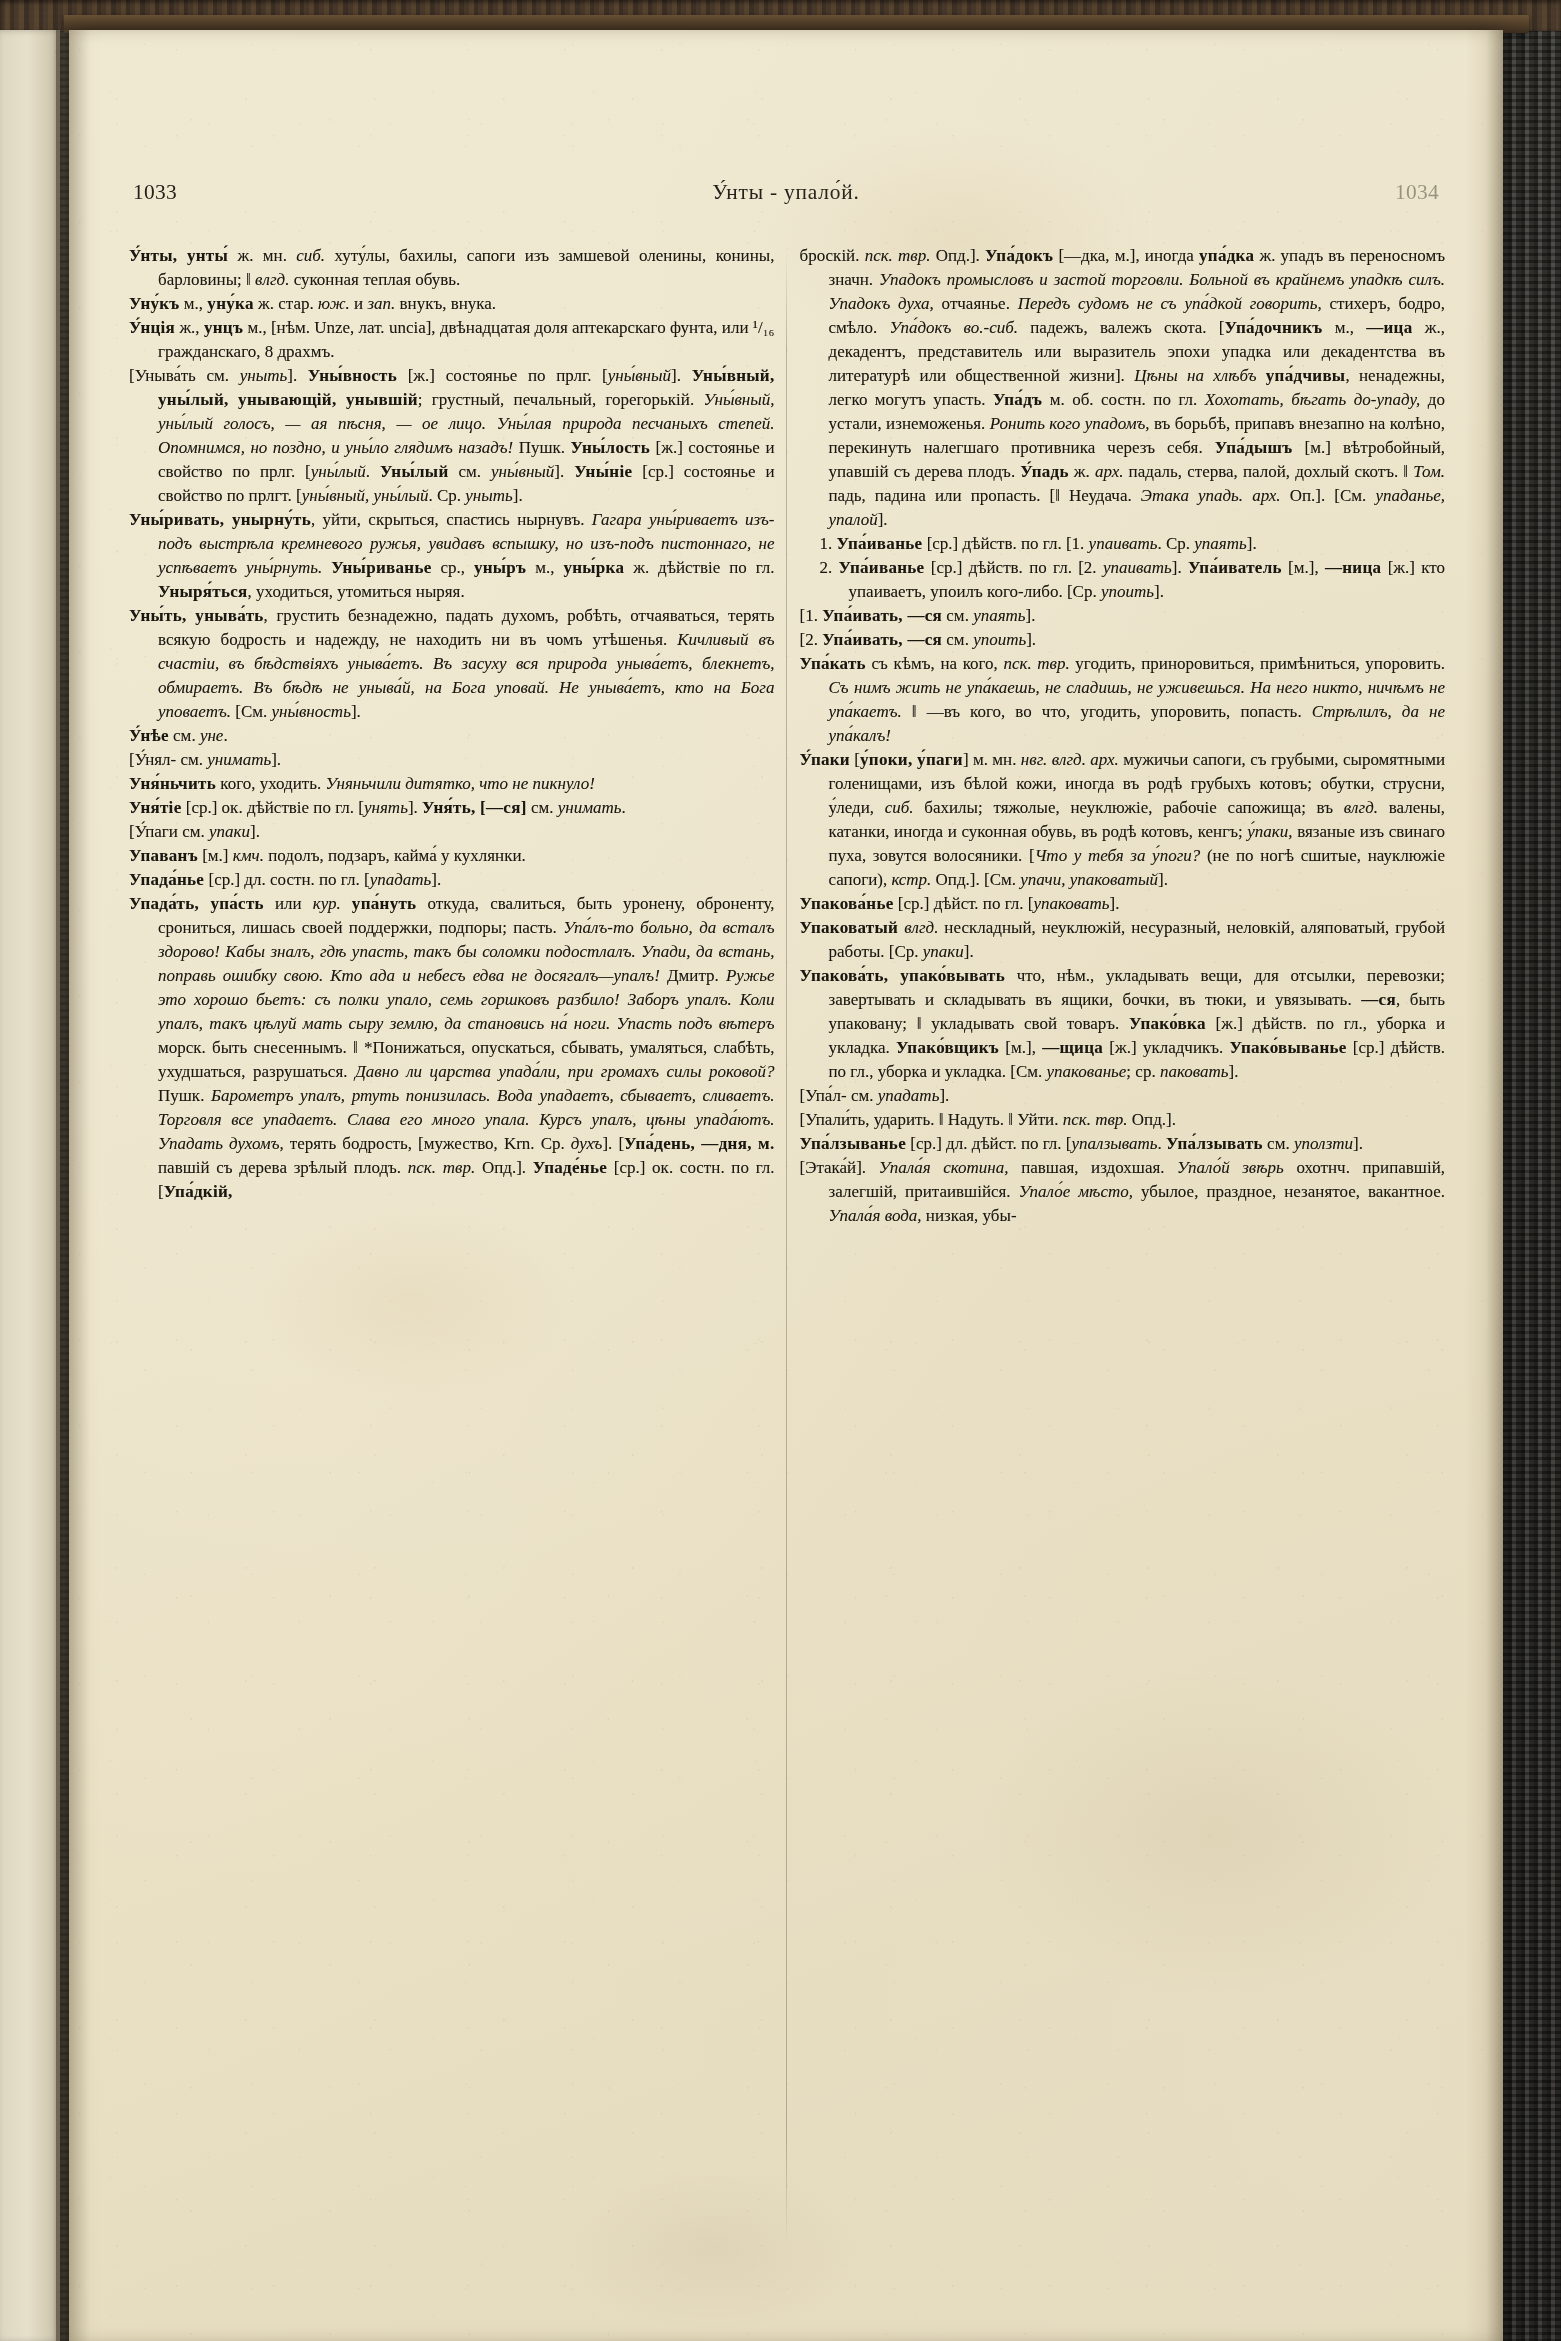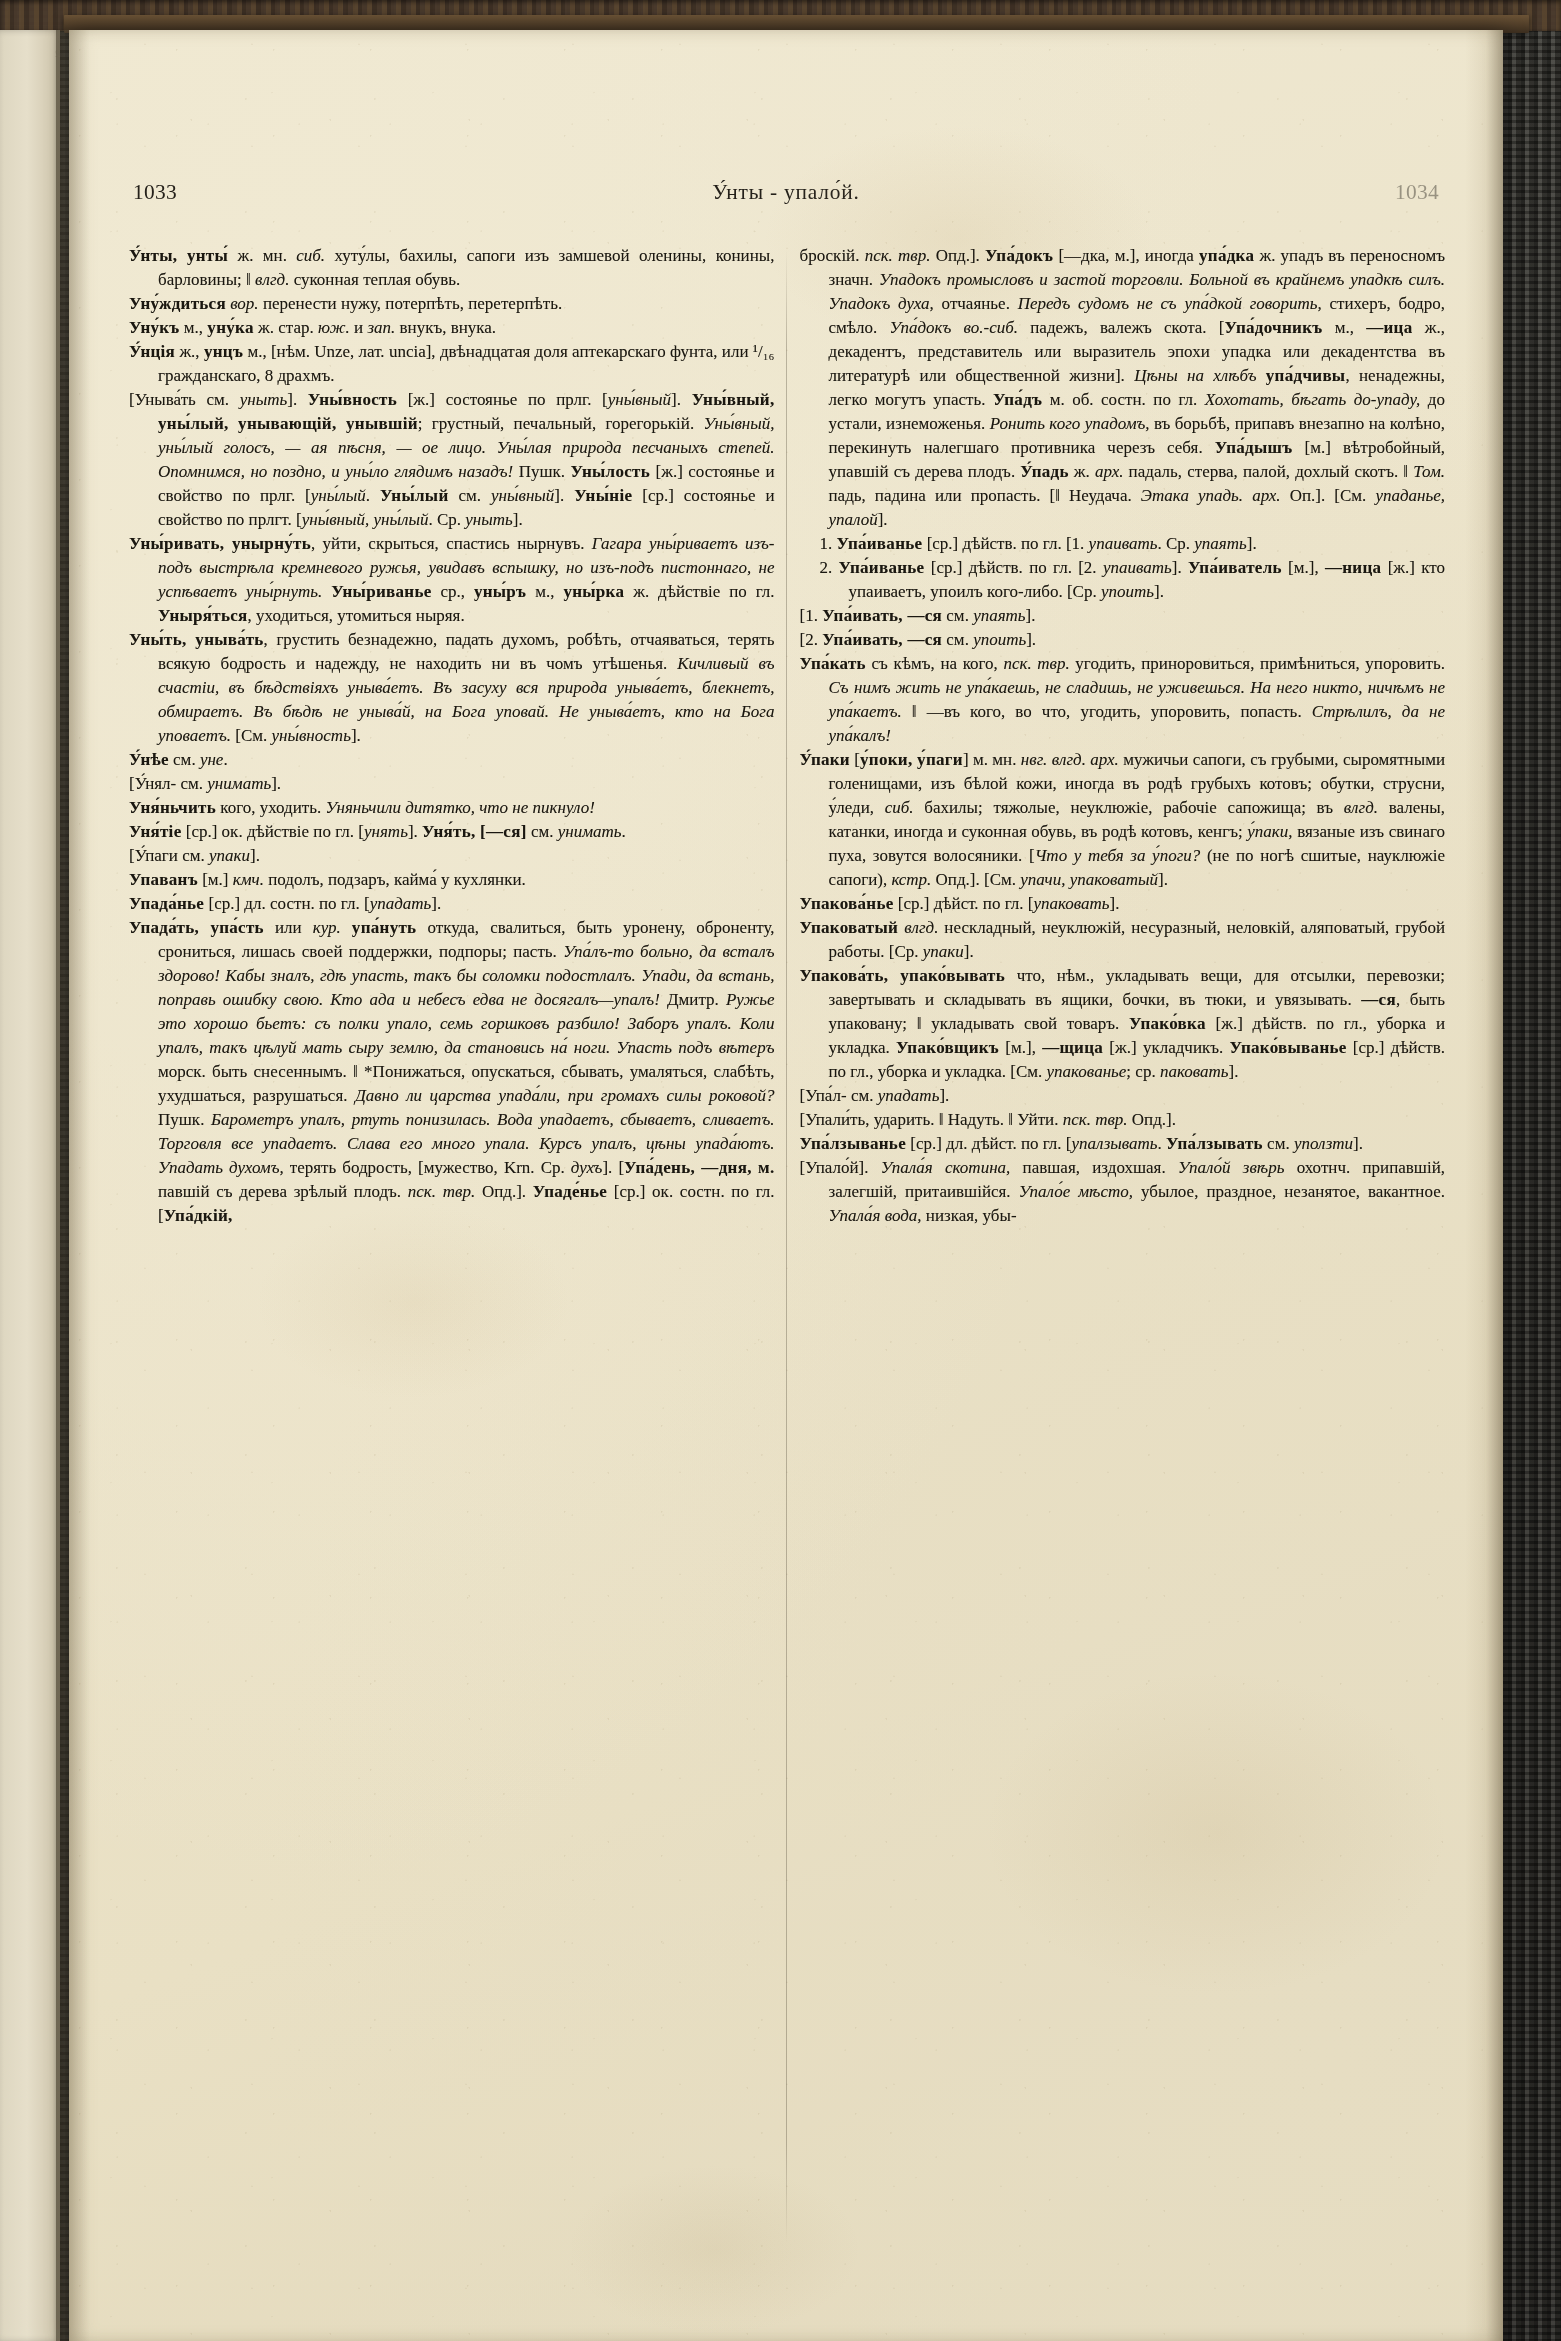--- a/index.html
+++ b/index.html
@@ -243,21 +243,20 @@
       <div class="folio">1033</div>
       <div class="running">У́нты - упало́й.</div>
       <div class="folio right">1034</div>
     </div>
 
     <div class="col-rule"></div>
 
     <div class="cols">
       <div class="col" id="col-left">
           <p class="entry"><b>У́нты, унты́</b><span> ж. мн. </span><i>сиб.</i><span> хуту́лы, бахилы, сапоги изъ замшевой оленины, конины, барловины; ǁ </span><i>влгд.</i><span> суконная теплая обувь.</span></p>
-          <p class="entry"><b>Уну́ждиться</b><span> </span><i>вор.</i><span> перенести нужу, потерпѣть, перетерпѣть.</span></p>
           <p class="entry"><b>Уну́къ</b><span> м., </span><b>уну́ка</b><span> ж. стар. </span><i>юж.</i><span> и </span><i>зап.</i><span> внукъ, внука.</span></p>
           <p class="entry"><b>У́нція</b><span> ж., </span><b>унцъ</b><span> м., [нѣм. Unze, лат. uncia], двѣнадцатая доля аптекарскаго фунта, или ¹/₁₆ гражданскаго, 8 драхмъ.</span></p>
           <p class="entry"><span>[Уныва́ть см. </span><i>уныть</i><span>]. </span><b>Уны́вность</b><span> [ж.] состоянье по прлг. [</span><i>уны́вный</i><span>]. </span><b>Уны́вный, уны́лый, унывающій, унывшій</b><span>; грустный, печальный, горегорькій. </span><i>Уны́вный, уны́лый голосъ, — ая пѣсня, — ое лицо. Уны́лая природа песчаныхъ степей. Опомнимся, но поздно, и уны́ло глядимъ назадъ!</i><span> Пушк. </span><b>Уны́лость</b><span> [ж.] состоянье и свойство по прлг. [</span><i>уны́лый</i><span>. </span><b>Уны́лый</b><span> см. </span><i>уны́вный</i><span>]. </span><b>Уны́ніе</b><span> [ср.] состоянье и свойство по прлгт. [</span><i>уны́вный, уны́лый</i><span>. Ср. </span><i>уныть</i><span>].</span></p>
           <p class="entry"><b>Уны́ривать, унырну́ть</b><span>, уйти, скрыться, спастись нырнувъ. </span><i>Гагара уны́риваетъ изъ-подъ выстрѣла кремневого ружья, увидавъ вспышку, но изъ-подъ пистоннаго, не успѣваетъ уны́рнуть.</i><span> </span><b>Уны́риванье</b><span> ср., </span><b>уны́ръ</b><span> м., </span><b>уны́рка</b><span> ж. дѣйствіе по гл. </span><b>Уныря́ться</b><span>, уходиться, утомиться ныряя.</span></p>
           <p class="entry"><b>Уны́ть, уныва́ть</b><span>, грустить безнадежно, падать духомъ, робѣть, отчаяваться, терять всякую бодрость и надежду, не находить ни въ чомъ утѣшенья. </span><i>Кичливый въ счастіи, въ бѣдствіяхъ уныва́етъ. Въ засуху вся природа уныва́етъ, блекнетъ, обмираетъ. Въ бѣдѣ не уныва́й, на Бога уповай. Не уныва́етъ, кто на Бога уповаетъ.</i><span> [См. </span><i>уны́вность</i><span>].</span></p>
           <p class="entry"><b>У́нѣе</b><span> см. </span><i>уне</i><span>.</span></p>
           <p class="entry"><span>[У́нял- см. </span><i>унимать</i><span>].</span></p>
           <p class="entry"><b>Уня́ньчить</b><span> кого, уходить. </span><i>Уняньчили дитятко, что не пикнуло!</i></p>
           <p class="entry"><b>Уня́тіе</b><span> [ср.] ок. дѣйствіе по гл. [</span><i>унять</i><span>]. </span><b>Уня́ть, [—ся]</b><span> см. </span><i>унимать</i><span>.</span></p>
           <p class="entry"><span>[У́паги см. </span><i>упаки</i><span>].</span></p>
@@ -272,21 +271,21 @@
           <p class="entry"><span>[1. </span><b>Упа́ивать, —ся</b><span> см. </span><i>упаять</i><span>].</span></p>
           <p class="entry"><span>[2. </span><b>Упа́ивать, —ся</b><span> см. </span><i>упоить</i><span>].</span></p>
           <p class="entry"><b>Упа́кать</b><span> съ кѣмъ, на кого, </span><i>пск. твр.</i><span> угодить, приноровиться, примѣниться, упоровить. </span><i>Съ нимъ жить не упа́каешь, не сладишь, не уживешься. На него никто, ничѣмъ не упа́каетъ.</i><span> ǁ —въ кого, во что, угодить, упоровить, попасть. </span><i>Стрѣлилъ, да не упа́калъ!</i></p>
           <p class="entry"><b>У́паки</b><span> [</span><b>у́поки, у́паги</b><span>] м. мн. </span><i>нвг. влгд. арх.</i><span> мужичьи сапоги, съ грубыми, сыромятными голенищами, изъ бѣлой кожи, иногда въ родѣ грубыхъ котовъ; обутки, струсни, у́леди, </span><i>сиб.</i><span> бахилы; тяжолые, неуклюжіе, рабочіе сапожища; въ </span><i>влгд.</i><span> валены, катанки, иногда и суконная обувь, въ родѣ котовъ, кенгъ; </span><i>у́паки,</i><span> вязаные изъ свинаго пуха, зовутся волосяники. [</span><i>Что у тебя за у́поги?</i><span> (не по ногѣ сшитые, науклюжіе сапоги), </span><i>кстр.</i><span> Опд.]. [См. </span><i>упачи, упаковатый</i><span>].</span></p>
           <p class="entry"><b>Упакова́нье</b><span> [ср.] дѣйст. по гл. [</span><i>упаковать</i><span>].</span></p>
           <p class="entry"><b>Упаковатый</b><span> </span><i>влгд.</i><span> нескладный, неуклюжій, несуразный, неловкій, аляповатый, грубой работы. [Ср. </span><i>упаки</i><span>].</span></p>
           <p class="entry"><b>Упакова́ть, упако́вывать</b><span> что, нѣм., укладывать вещи, для отсылки, перевозки; завертывать и складывать въ ящики, бочки, въ тюки, и увязывать. </span><b>—ся</b><span>, быть упаковану; ǁ укладывать свой товаръ. </span><b>Упако́вка</b><span> [ж.] дѣйств. по гл., уборка и укладка. </span><b>Упако́вщикъ</b><span> [м.], </span><b>—щица</b><span> [ж.] укладчикъ. </span><b>Упако́выванье</b><span> [ср.] дѣйств. по гл., уборка и укладка. [См. </span><i>упакованье</i><span>; ср. </span><i>паковать</i><span>].</span></p>
           <p class="entry"><span>[Упа́л- см. </span><i>упадать</i><span>].</span></p>
           <p class="entry"><span>[Упали́ть, ударить. ǁ Надуть. ǁ Уйти. </span><i>пск. твр.</i><span> Опд.].</span></p>
           <p class="entry"><b>Упа́лзыванье</b><span> [ср.] дл. дѣйст. по гл. [</span><i>упалзывать</i><span>. </span><b>Упа́лзывать</b><span> см. </span><i>уползти</i><span>].</span></p>
-          <p class="entry"><span>[Упало́й]. </span><i>Упала́я скотина,</i><span> павшая, издохшая. </span><i>Упало́й звѣрь</i><span> охотнч. припавшій, залегшій, притаившійся. </span><i>Упало́е мѣсто,</i><span> убылое, праздное, незанятое, вакантное. </span><i>Упала́я вода,</i><span> низкая, убы-</span></p>
+          <p class="entry"><span>[Этака́й]. </span><i>Упала́я скотина,</i><span> павшая, издохшая. </span><i>Упало́й звѣрь</i><span> охотнч. припавшій, залегшій, притаившійся. </span><i>Упало́е мѣсто,</i><span> убылое, праздное, незанятое, вакантное. </span><i>Упала́я вода,</i><span> низкая, убы-</span></p>
         </div>
     </div>
 
     <div class="right-edge"></div>
   </div>
 
 </div>
 
 
 </body></html>

